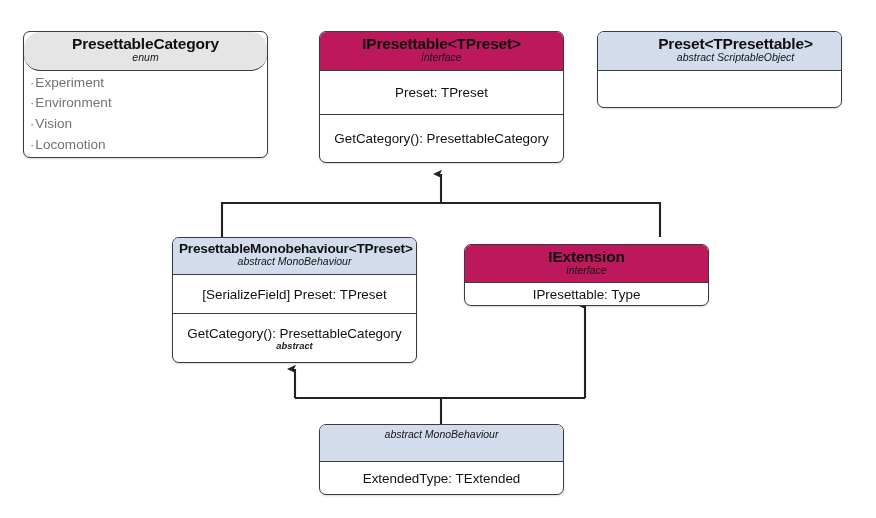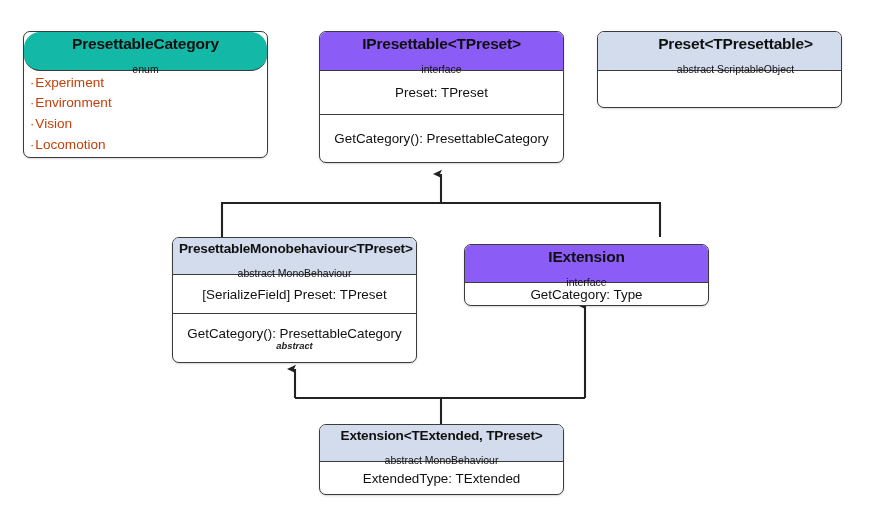--- a/index.html
+++ b/index.html
@@ -47,26 +47,27 @@
     font-weight: bold;
     color: #101010;
     letter-spacing: -0.2px;
     white-space: nowrap;
   }
   .node-title.small {
     font-size: 13.6px;
   }
   .node-stereotype {
     font-size: 10.5px;
+    font-style: italic;
     color: #131313;
-    margin-top: 12px;
+    margin-top: 0px;
     white-space: nowrap;
   }
-  .hdr-peach  { background: #14b8a6; border-radius: 16px; }
-  .hdr-green  { background: #8b5cf6; }
+  .hdr-peach  { background: #e5e5e5; border-radius: 16px; }
+  .hdr-green  { background: #be185d; }
   .hdr-blue   { background: #d3dcec; }
   .section {
     box-sizing: border-box;
     text-align: center;
     color: #111111;
     font-size: 13.4px;
     display: flex;
     flex-direction: column;
     align-items: center;
     justify-content: center;
@@ -82,21 +83,21 @@
     font-weight: bold;
   }
   .enum-list {
     display: block;
     text-align: left;
     align-self: stretch;
     padding: 5px 0 5px 6px;
   }
   .enum-item {
     font-size: 13.6px;
-    color: #c2410c;
+    color: #737373;
     line-height: 1.52;
     white-space: nowrap;
   }
   .enum-bullet {
     font-size: 13px;
     padding-right: 1px;
   }
   .empty-body { min-height: 30px; }
 </style>
 </head>
@@ -183,27 +184,26 @@
       <div class="section-sub">abstract</div>
     </div>
   </div>
 
   <div class="node" style="left:464px; top:244px; width:245px; height:62px;">
     <div class="node-header hdr-green" style="height:38px;">
       <div class="node-title">IExtension</div>
       <div class="node-stereotype">interface</div>
     </div>
     <div class="section" style="height:22px;">
-      <div>GetCategory: Type</div>
+      <div>IPresettable: Type</div>
     </div>
   </div>
 
   <div class="node" style="left:319px; top:424px; width:245px; height:71px;">
     <div class="node-header hdr-blue" style="height:37px;">
-      <div class="node-title small">Extension&lt;TExtended, TPreset&gt;</div>
       <div class="node-stereotype">abstract MonoBehaviour</div>
     </div>
     <div class="section" style="height:32px;">
       <div>ExtendedType: TExtended</div>
     </div>
   </div>
 
 </div>
 
 </body></html>

